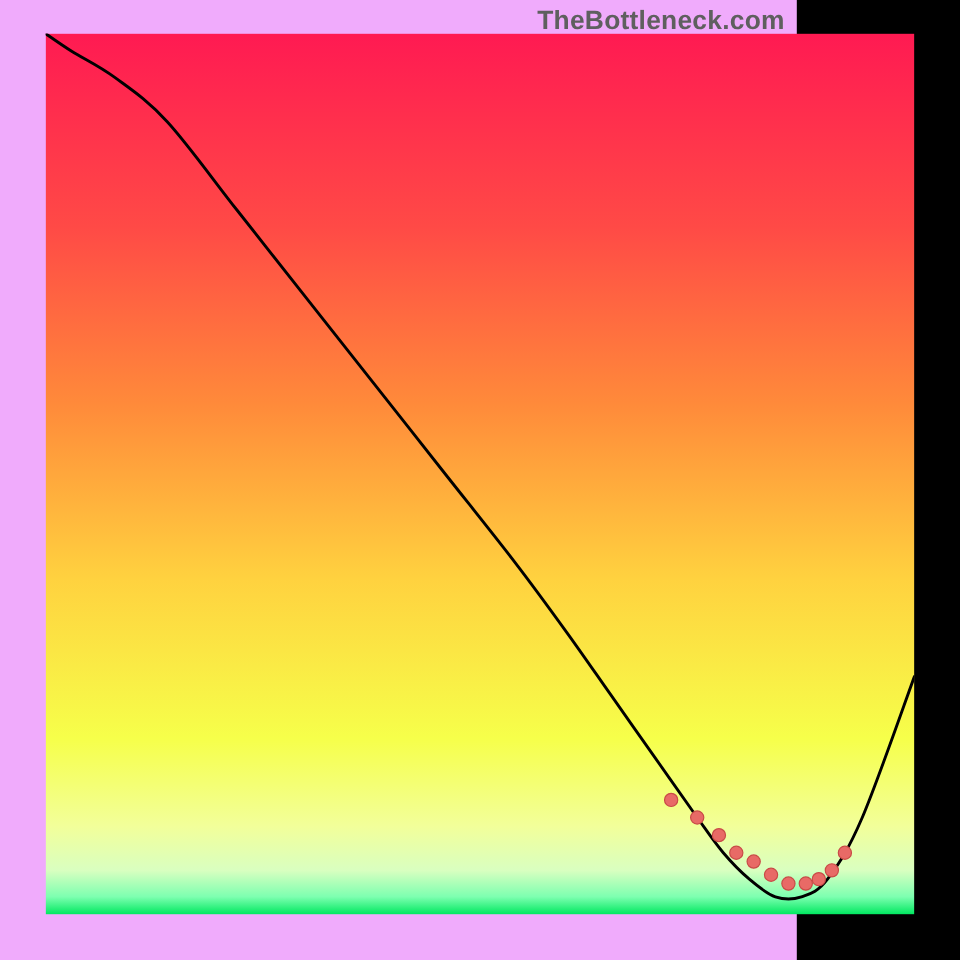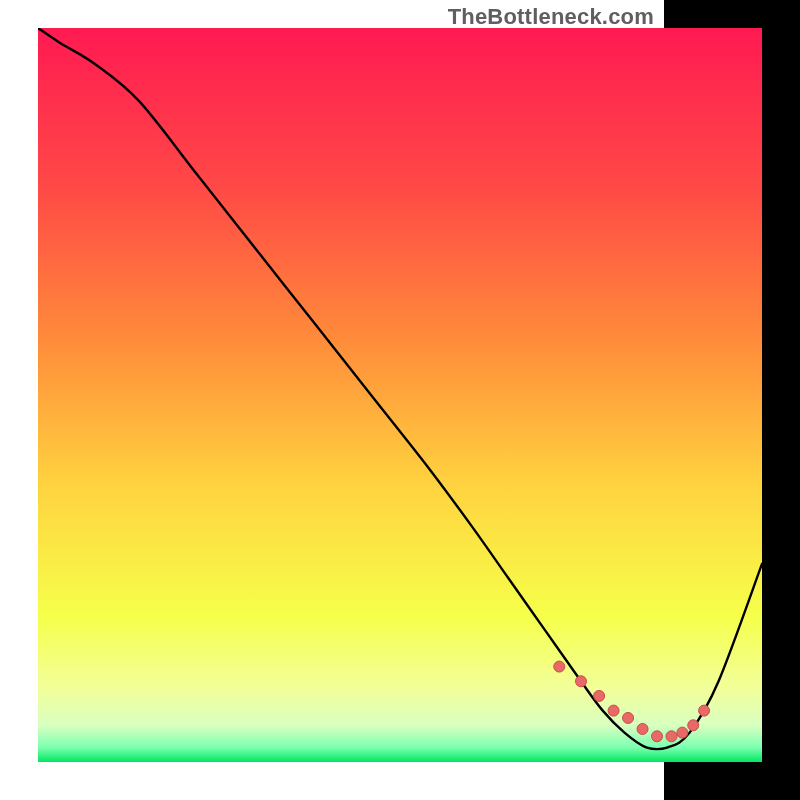--- a/index.html
+++ b/index.html
@@ -8,21 +8,21 @@
     width: 800px;
     height: 800px;
     background: #000;
     font-family: Arial, Helvetica, sans-serif;
     overflow: hidden;
   }
   .frame {
     position: relative;
     width: 664px;
     height: 800px;
-    background: #ffffff;
+    background: #f0abfc;
   }
   .watermark {
     position: absolute;
     top: 4px;
     right: 10px;
     color: #5f5f5f;
     font-size: 22px;
     font-weight: 600;
     letter-spacing: 0.2px;
     z-index: 5;

